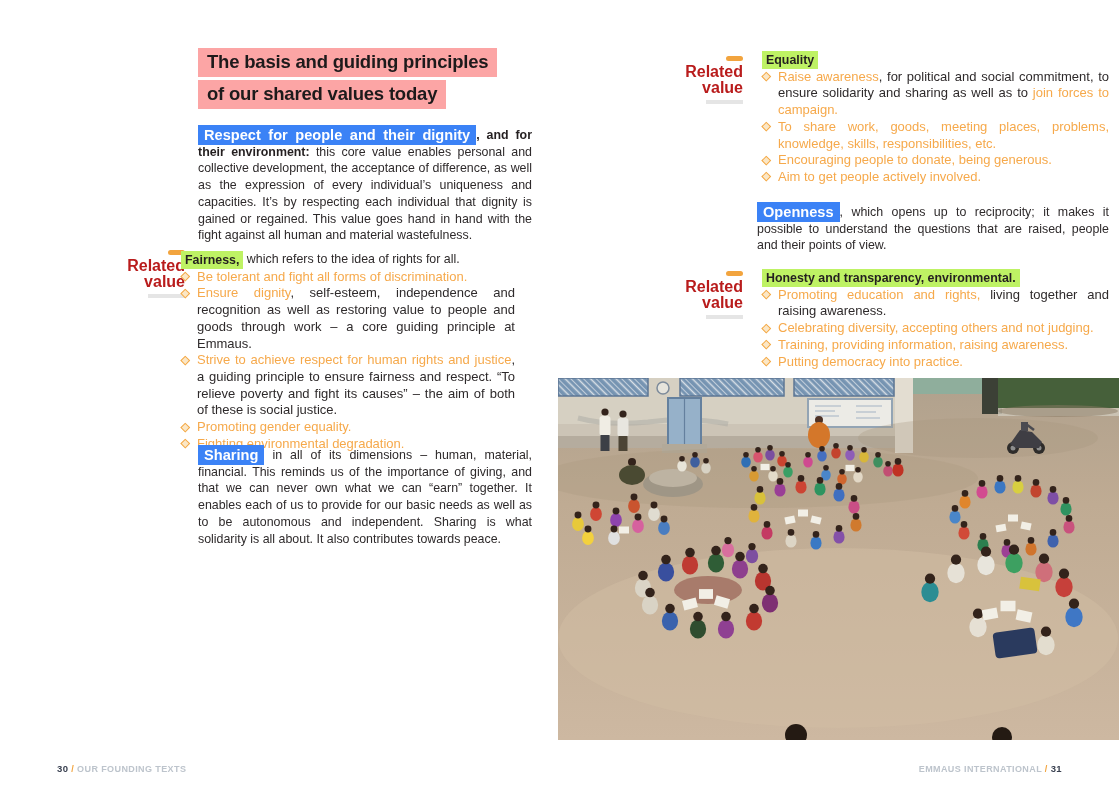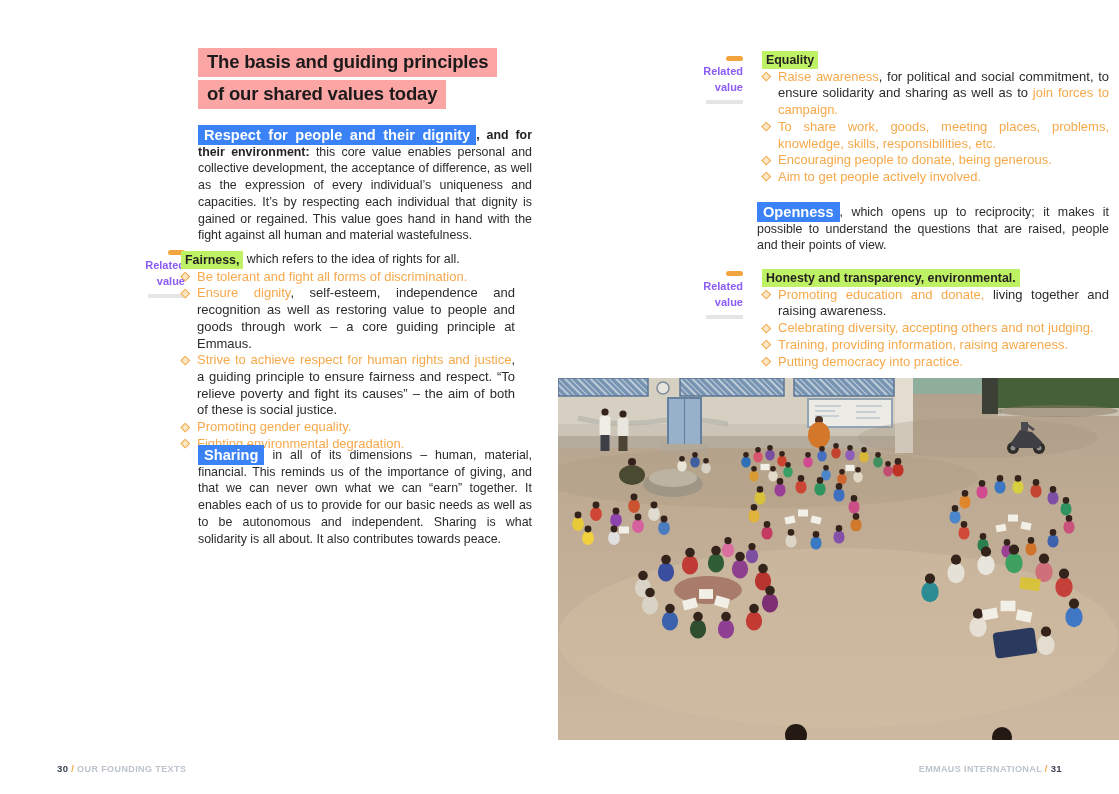--- a/index.html
+++ b/index.html
@@ -33,21 +33,21 @@
 
   ul.bullets { list-style: none; margin: 1px 0 0; padding: 0; }
   ul.bullets li { position: relative; padding-left: 16px; font-size: 13px; line-height: 16.7px; text-align: justify; }
   .diamond {
     position: absolute; left: 1px; top: 4.5px; width: 6.5px; height: 6.5px;
     border: 1.7px solid #F4A743; background: #FBE7C6; transform: rotate(45deg);
   }
 
   .related { position: absolute; width: 62px; text-align: right; }
   .related .dash { width: 17px; height: 5px; background: #F2A43E; border-radius: 2.5px; margin: 0 0 3px auto; }
-  .related .rv-line { color: #8b5cf6; font-weight: bold; font-size: 11px; line-height: 15.5px; }
+  .related .rv-line { color: #b91c1c; font-weight: bold; font-size: 16px; line-height: 15.5px; }
   .related .rule { width: 37px; height: 3.5px; background: #E5E5E5; margin: 5px 0 0 auto; }
   #related-1 { left: 123px; top: 250px; }
   #related-2 { left: 681px; top: 56px; }
   #related-3 { left: 681px; top: 271px; }
 
   #photo { left: 558px; top: 378px; width: 561px; height: 362px; }
 
   .footer { font-size: 9px; font-weight: bold; letter-spacing: 0.4px; margin-top: 20px; }
   .footer .num { color: #394050; font-size: 9.5px; }
   .footer .slash { color: #F2A43E; }
@@ -109,21 +109,21 @@
   <div id="related-3" class="related">
     <div class="dash"></div>
     <div class="rv-line">Related</div>
     <div class="rv-line">value</div>
     <div class="rule"></div>
   </div>
 
   <div id="honesty" class="abs">
     <div class="body-text"><span class="hl-orange">Honesty and transparency, environmental.</span></div>
     <ul class="bullets">
-      <li><span class="diamond"></span><span class="org">Promoting education and donate,</span><span class="blk"> living together and raising awareness.</span></li>
+      <li><span class="diamond"></span><span class="org">Promoting education and rights,</span><span class="blk"> living together and raising awareness.</span></li>
       <li><span class="diamond"></span><span class="org">Celebrating diversity, accepting others and not judging.</span></li>
       <li><span class="diamond"></span><span class="org">Training, providing information, raising awareness.</span></li>
       <li><span class="diamond"></span><span class="org">Putting democracy into practice.</span></li>
     </ul>
   </div>
 
   <div id="photo" class="abs" role="img" aria-label="Children sitting in circles reading and writing on the sandy ground of a schoolyard in front of a school building with blue lattice windows">
     <svg viewBox="0 0 561 362" width="561" height="362">
       <defs>
         <linearGradient id="sand" x1="0" y1="0" x2="0" y2="1">

